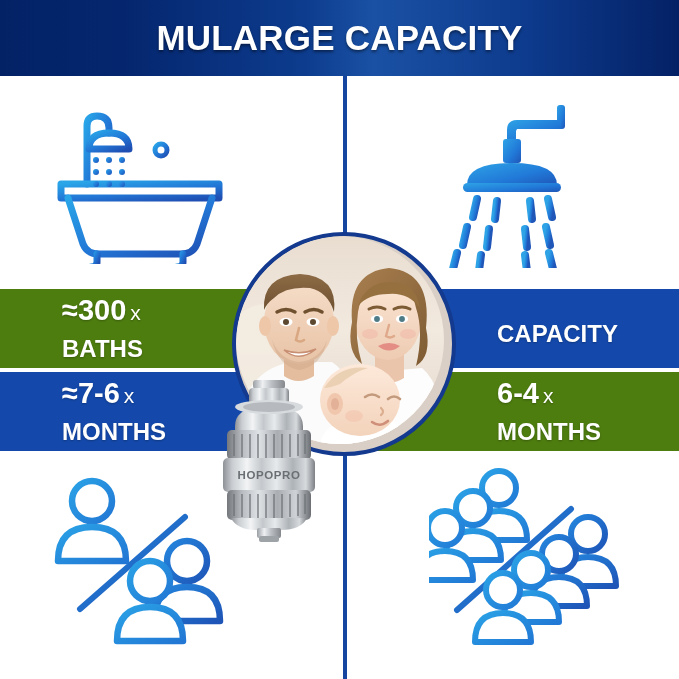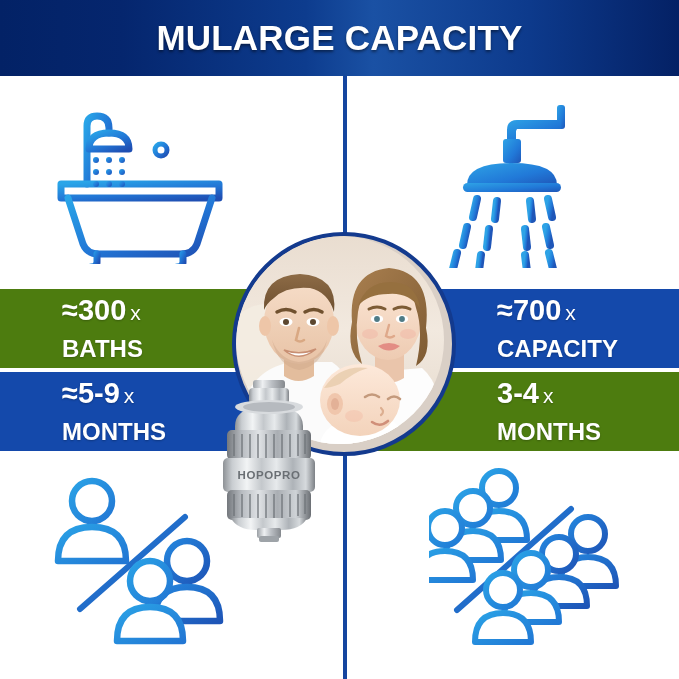--- a/index.html
+++ b/index.html
@@ -321,35 +321,32 @@
 
   <div class="bar bar-left bar-l1 bar-light">
     <div class="bar-count">
       <span>≈300</span><span class="unit">x</span>
     </div>
     <div class="bar-label">BATHS</div>
   </div>
 
   <div class="bar bar-left bar-l2 bar-dark">
     <div class="bar-count">
-      <span>≈5-9</span><span class="unit">x</span>
+      <span>≈7-6</span><span class="unit">x</span>
     </div>
     <div class="bar-label">MONTHS</div>
   </div>
 
   <div class="bar bar-right bar-r1 bar-dark">
-    <div class="bar-count">
-      <span>≈700</span><span class="unit">x</span>
-    </div>
     <div class="bar-label">CAPACITY</div>
   </div>
 
   <div class="bar bar-right bar-r2 bar-light">
     <div class="bar-count">
-      <span>3-4</span><span class="unit">x</span>
+      <span>6-4</span><span class="unit">x</span>
     </div>
     <div class="bar-label">MONTHS</div>
   </div>
 
   <div class="photo-circle">
     <div class="photo-inner">
       <svg width="208" height="208" viewBox="0 0 208 208" aria-hidden="true">
         <defs>
           <clipPath id="circClip">
               <circle cx="104" cy="104" r="104"></circle>

